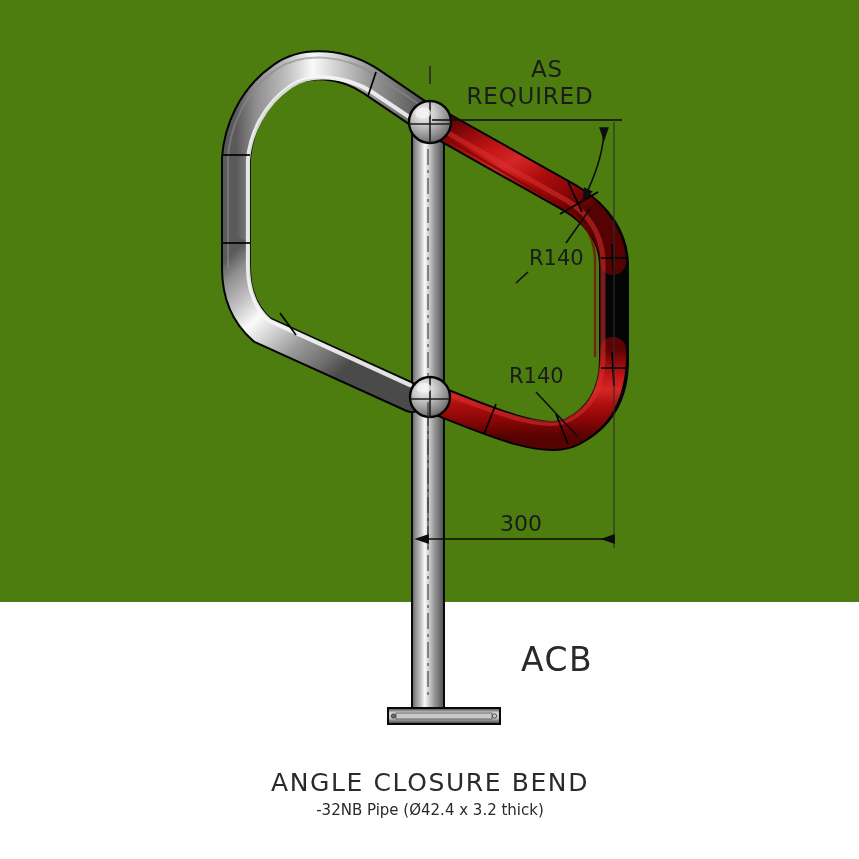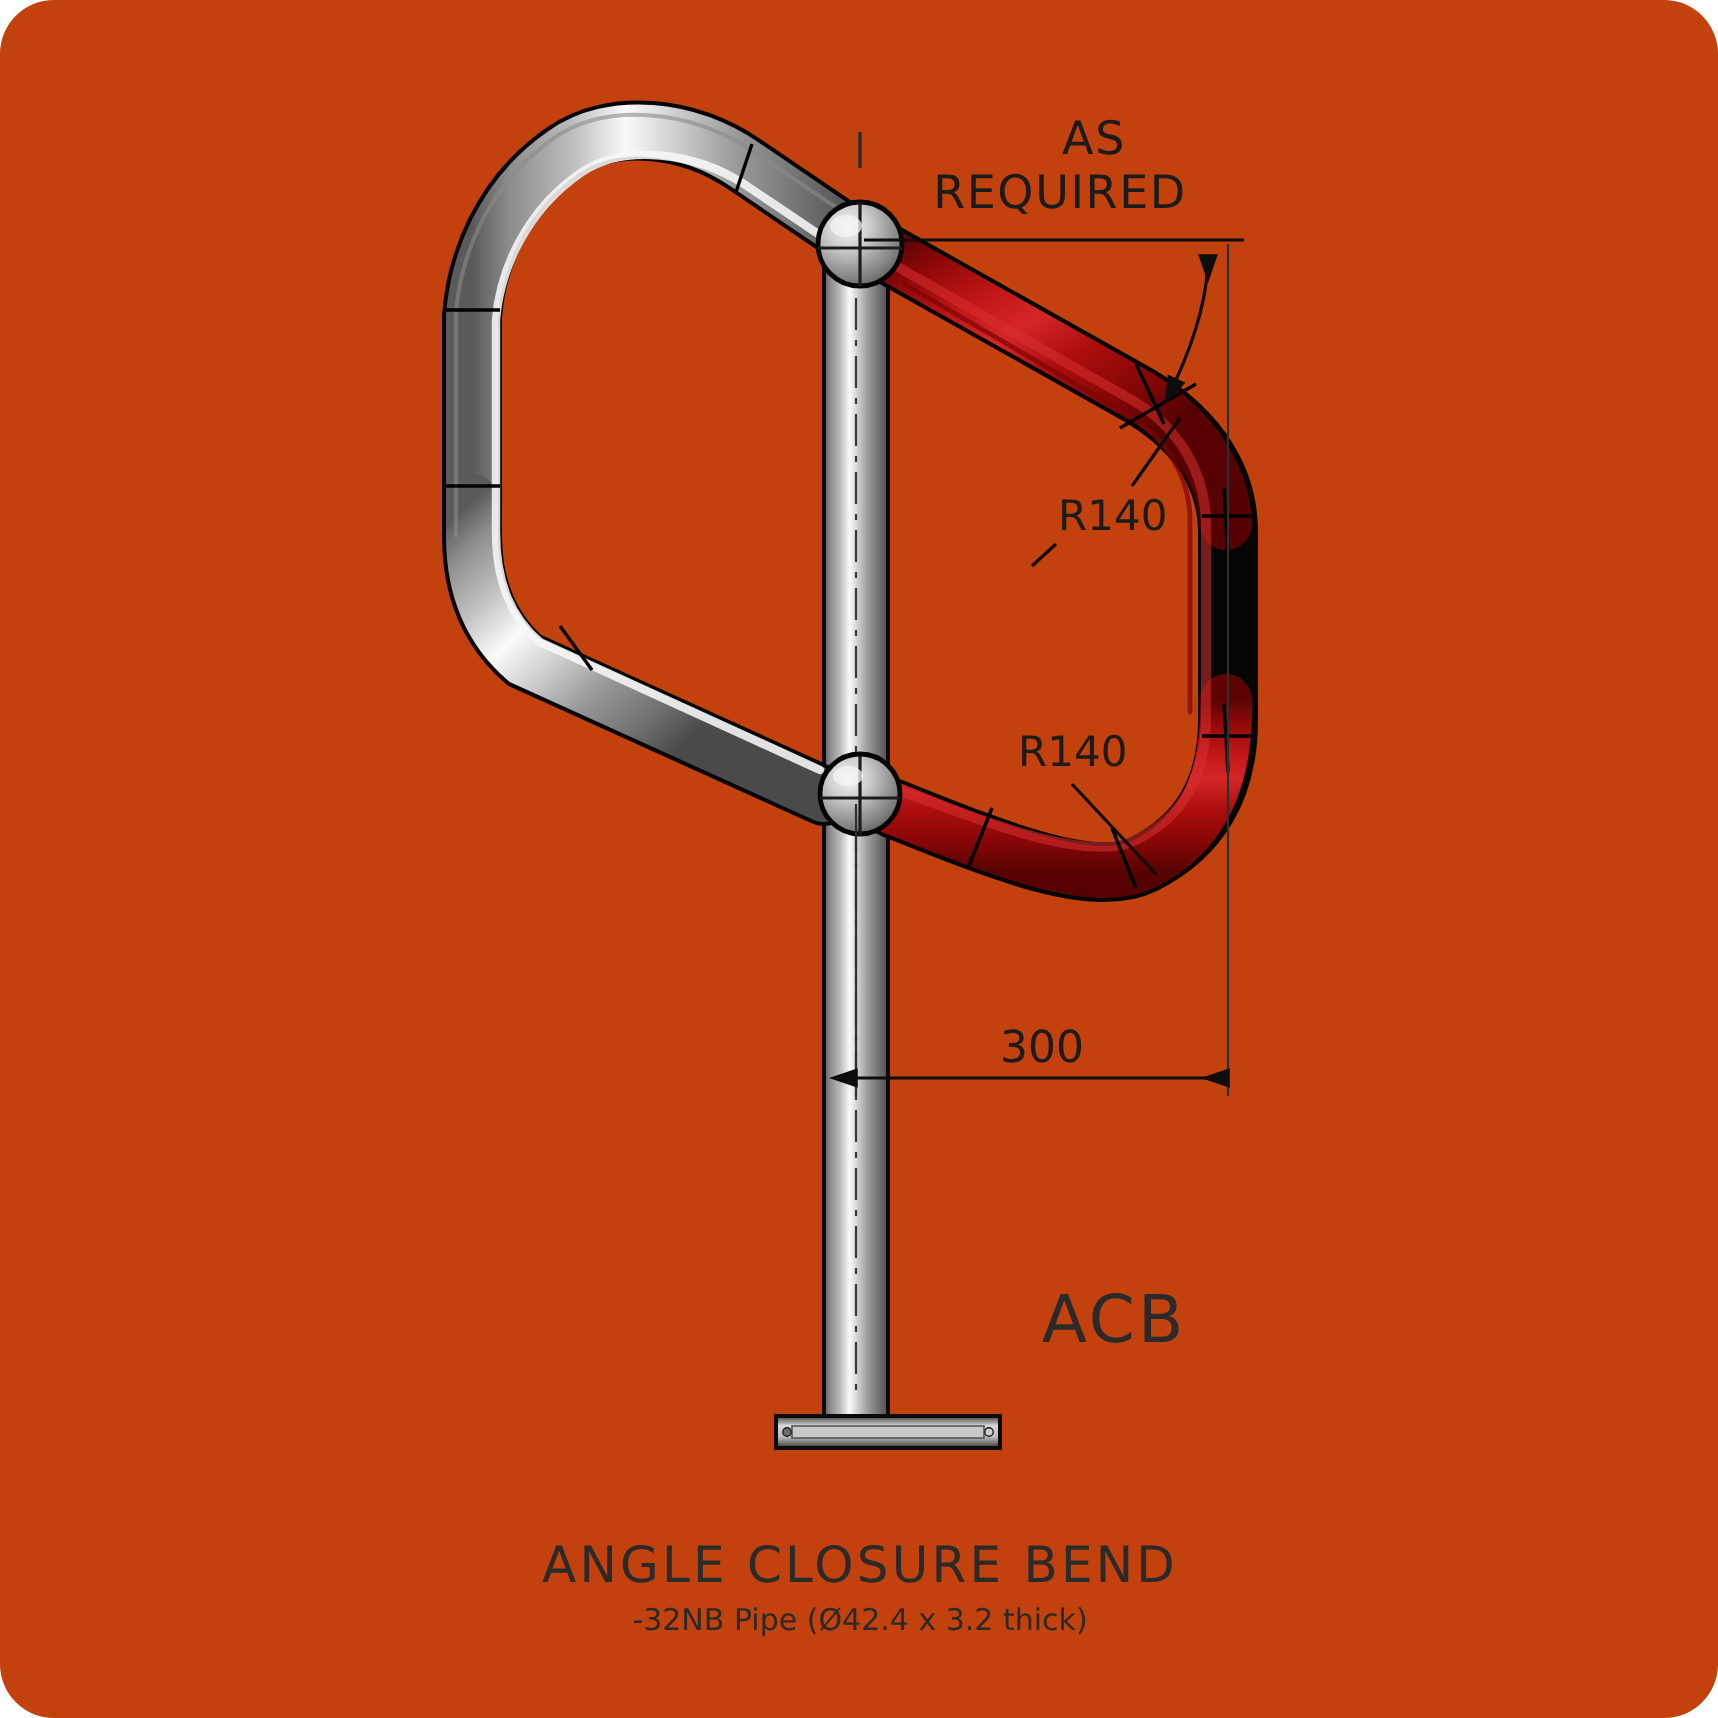--- a/index.html
+++ b/index.html
@@ -9,23 +9,22 @@
   }
   body {
     width: 859px;
     height: 859px;
     font-family: "DejaVu Sans", sans-serif;
     overflow: hidden;
   }
   #sheet {
     position: relative;
     width: 859px;
-    height: 859px;
-    background: #c2410c;
-    border-radius: 27px;
+    height: 602px;
+    background: #4d7c0f;
   }
   #drawing {
     position: absolute;
     left: 0;
     top: 0;
     width: 859px;
     height: 859px;
   }
   .dim-text {
     font-family: "DejaVu Sans", sans-serif;

